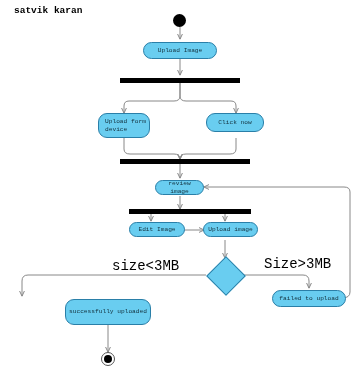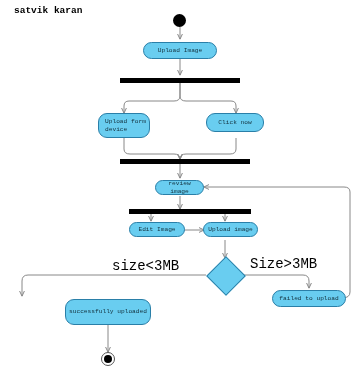--- a/index.html
+++ b/index.html
@@ -152,21 +152,21 @@
   <div class="bar" style="left:129px; top:209px; width:122px;"></div>
 
   <div class="node" style="left:129px; top:222px; width:56px; height:15px;">Edit Image</div>
 
   <div class="node" style="left:203px; top:222px; width:55px; height:15px;">Upload image</div>
 
   <div class="diamond" style="left:212px; top:262px; width:26px; height:26px;"></div>
 
   <div class="guard" style="left:112px; top:258px;">size&lt;3MB</div>
 
-  <div class="guard" style="left:250px; top:256px;">Size&gt;3MB</div>
+  <div class="guard" style="left:264px; top:256px;">Size&gt;3MB</div>
 
   <div class="node" style="left:65px; top:299px; width:86px; height:26px;">successfully uploaded</div>
 
   <div class="node" style="left:272px; top:290px; width:74px; height:17px;">failed to upload</div>
 
   <div class="end-outer" style="left:101px; top:352px; width:14px; height:14px;"></div>
   <div class="end-inner" style="left:104px; top:355px; width:8px; height:8px;"></div>
 
 </div>
 

